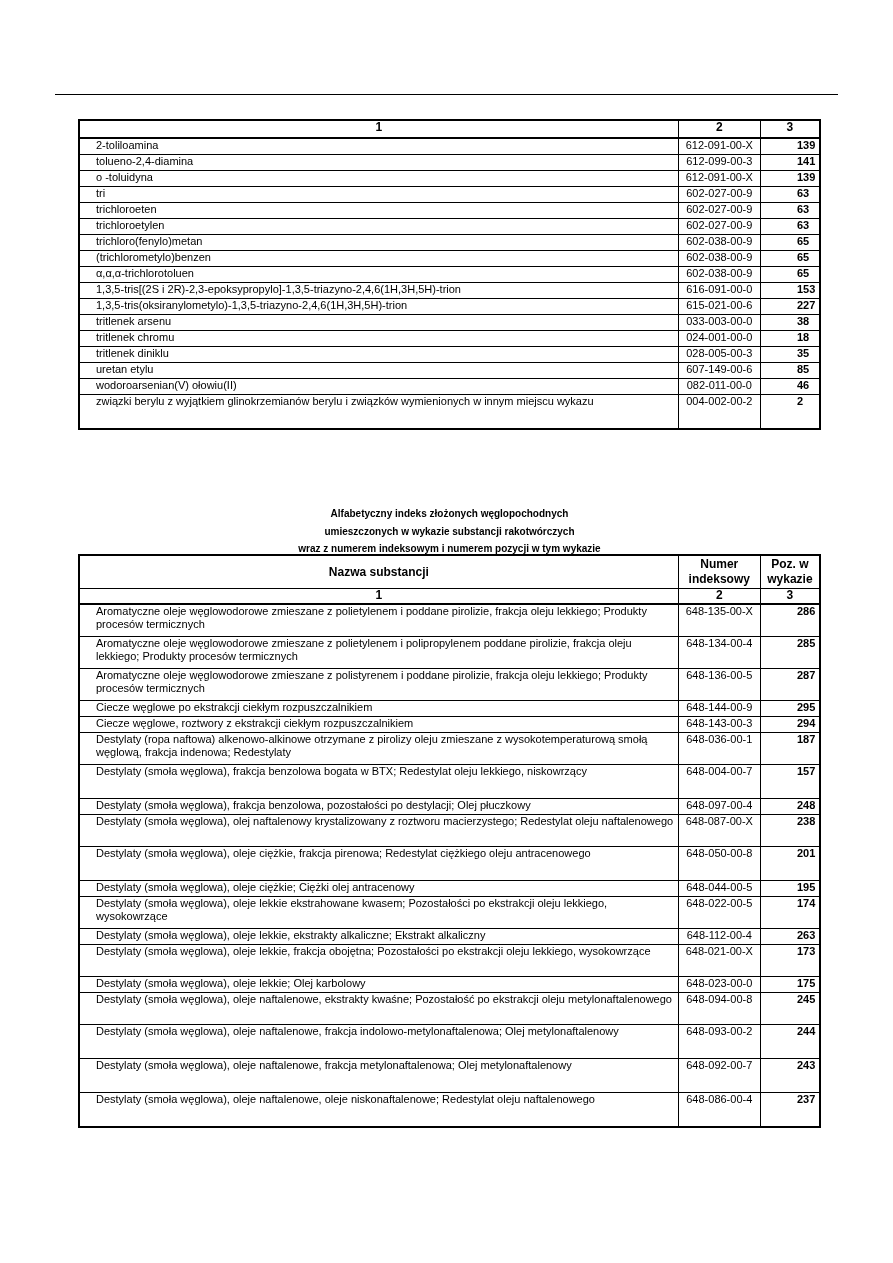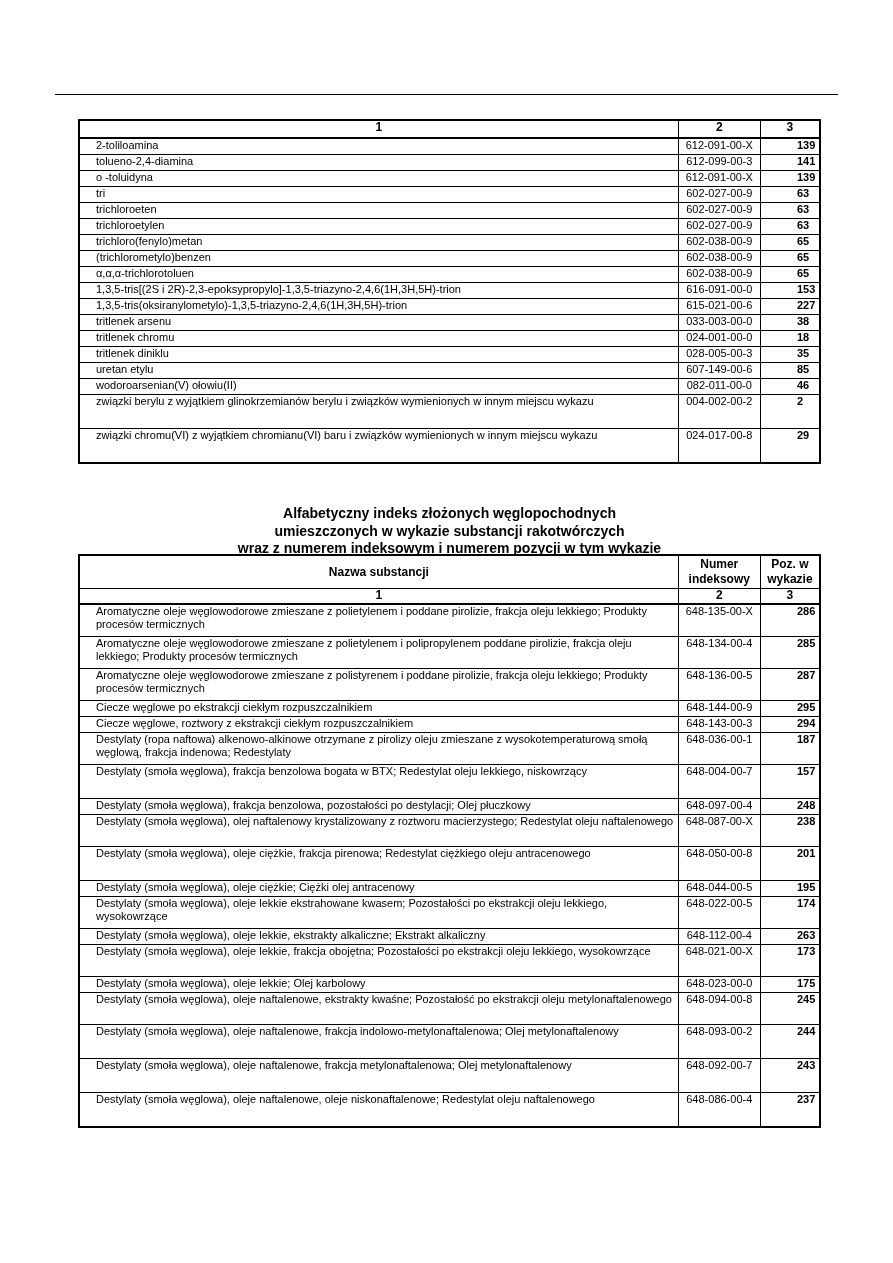--- a/index.html
+++ b/index.html
@@ -14,21 +14,21 @@
   .c1 { width:583px;padding-left:16px; }
   .c2 { width:80px; text-align:center; }
   .c3 { width:58px; text-align:left; font-weight:bold;padding-left:36px; }
   thead th { font-weight:bold; text-align:center; font-size:12px; }
   tr.hnum th { border-bottom:2px solid #000; }
   #t1 { top:119px; }
   #t1 td { height:15px; }
   #t1 tr.tall td { height:33px; }
   #t1 tr.hnum th { height:16px; }
   .title { position:absolute; left:78px; width:743px; top:505px; text-align:center;
-           font-weight:bold; font-size:14px; line-height:17.5px; }
+           font-weight:bold; font-size:10px; line-height:17.5px; }
   #t2 { top:554px; }
   #t2 tr.hname th { height:32px; vertical-align:middle; font-size:12px; line-height:15px; }
   #t2 tr.hnum th { height:14px; }
   #t2 td { height:15px; }
   #t2 tr.h2 td { height:31px; }
   #t2 tr.h3 td { height:33px; }
 </style>
 </head>
 <body>
 
@@ -125,25 +125,20 @@
       </tr>
       <tr>
         <td class="c1">wodoroarsenian(V) ołowiu(II)</td>
         <td class="c2">082-011-00-0</td>
         <td class="c3">46</td>
       </tr>
       <tr class="tall">
         <td class="c1">związki berylu z wyjątkiem glinokrzemianów berylu i związków wymienionych w innym miejscu wykazu</td>
         <td class="c2">004-002-00-2</td>
         <td class="c3">2</td>
-      </tr>
-      <tr class="tall">
-        <td class="c1">związki chromu(VI) z wyjątkiem chromianu(VI) baru i związków wymienionych w innym miejscu wykazu</td>
-        <td class="c2">024-017-00-8</td>
-        <td class="c3">29</td>
       </tr>
     </tbody>
 </table>
 
 <div class="title">
   <div>Alfabetyczny indeks złożonych węglopochodnych</div>
   <div>umieszczonych w wykazie substancji rakotwórczych</div>
   <div>wraz z numerem indeksowym i numerem pozycji w tym wykazie</div>
 </div>
 

